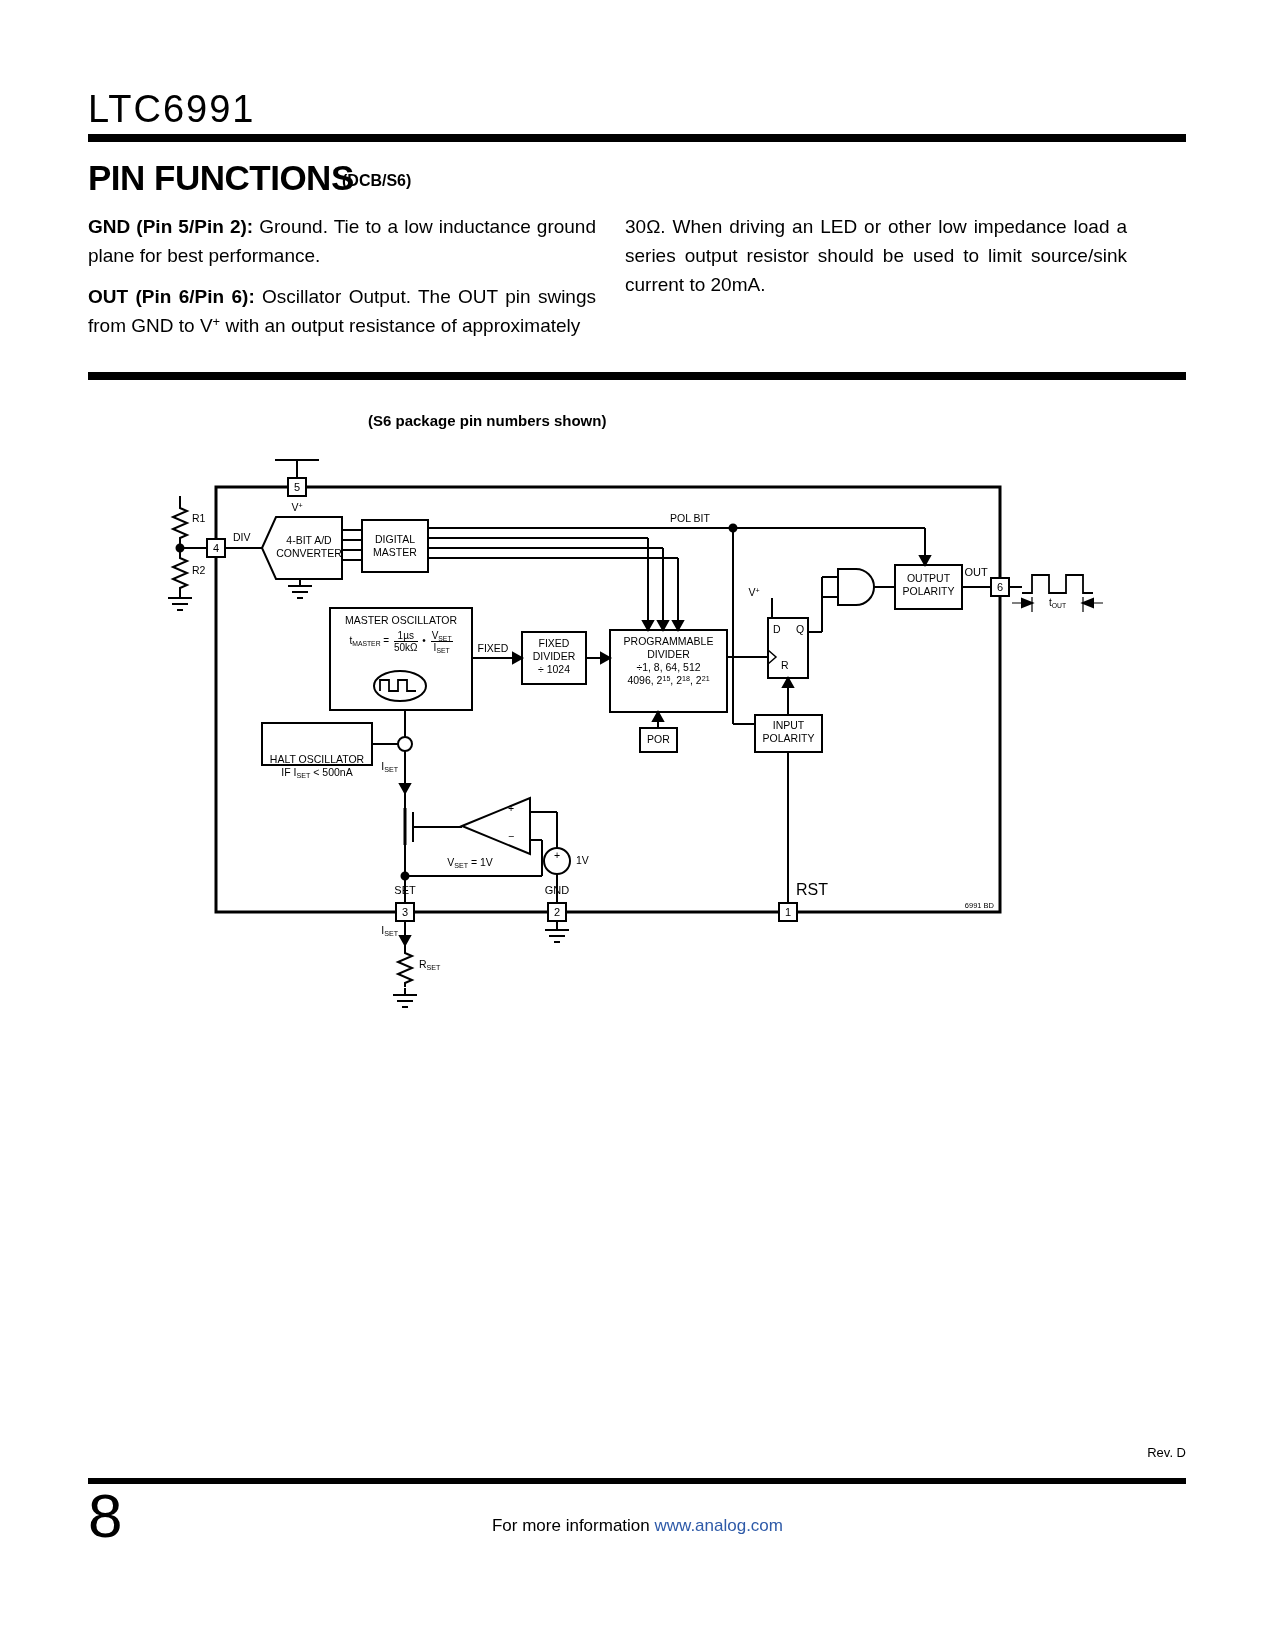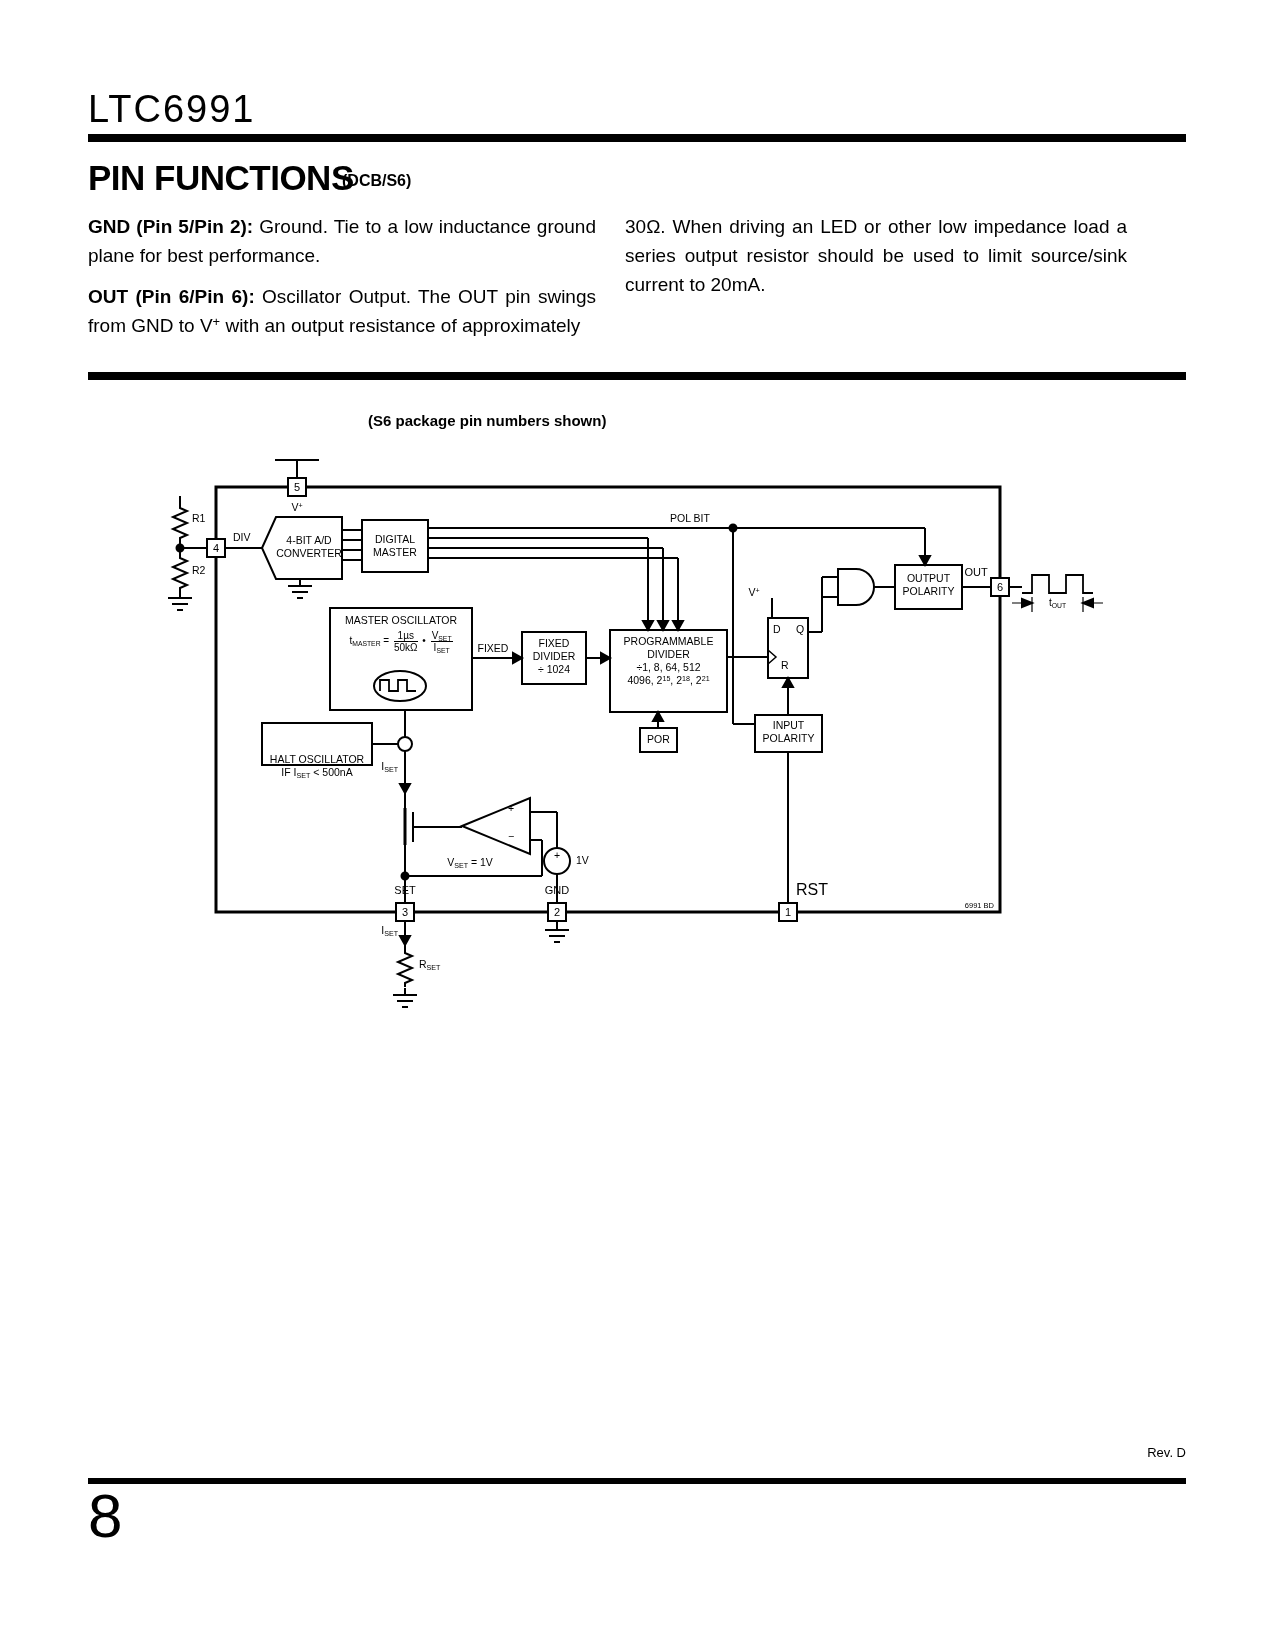--- a/index.html
+++ b/index.html
@@ -215,14 +215,17 @@
   <div class="dl ctr" style="left:640px;top:733px;width:37px;">POR</div>
 
   <div class="dl ctr" style="left:960px;top:566px;width:32px;font-size:11px;">OUT</div>
   <div class="dl ctr" style="left:1035px;top:597px;width:45px;font-size:10px;"><span>t</span><span class="sb">OUT</span></div>
 
   <div class="dl rt" style="left:930px;top:900px;width:64px;font-size:7.5px;">6991 BD</div>
 
   <div class="rev">Rev. D</div>
   <div class="rule" style="top:1478px;height:6px;"></div>
   <div class="pageno">8</div>
+  <div class="foot-info">
+    <span>For more information </span><span class="foot-link">www.analog.com</span>
+  </div>
 
 </div>
 
 </body></html>

